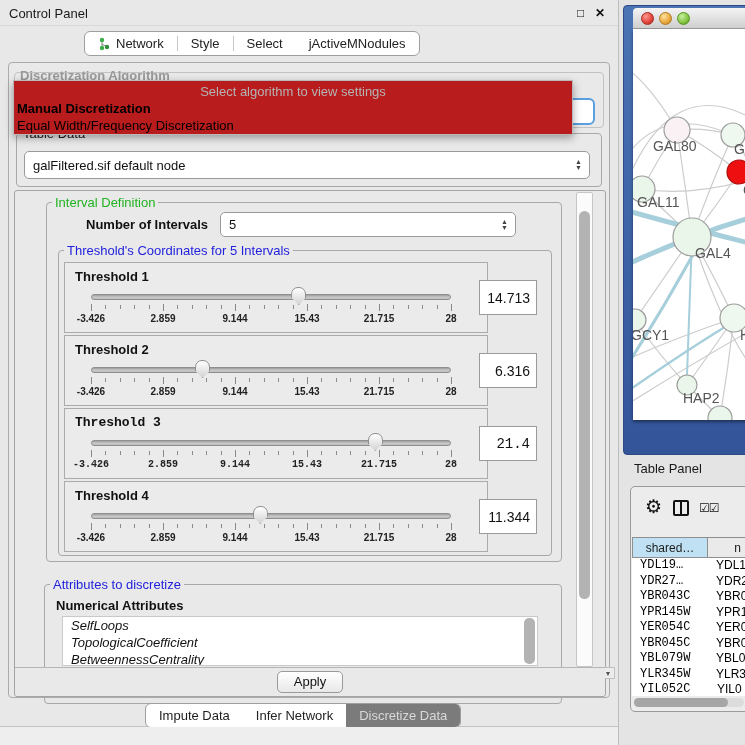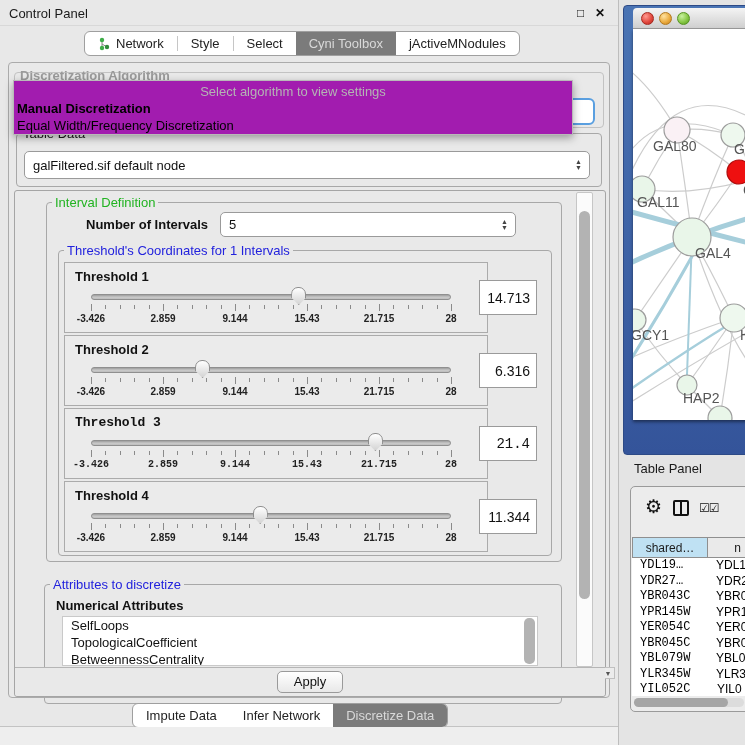--- a/index.html
+++ b/index.html
@@ -15,31 +15,31 @@
   .tb-ico{position:absolute;top:6px;font-size:12px;color:#111;font-weight:bold;cursor:default;}
   .tb-float{left:577px;font-weight:normal;}
   .tb-close{left:595px;}
 
   
   .tabbar{position:absolute;display:flex;align-items:stretch;background:#ffffff;border:1px solid #9f9f9f;border-radius:6px;overflow:hidden;height:25px;}
   .tabbar .tab{display:flex;align-items:center;gap:5px;padding:0 13px;font-size:13px;color:#222;cursor:default;white-space:nowrap;}
   .tabbar .tab.sel{background:#7b7b7b;color:#d9d9d9;}
   .tabbar .tab-sep{width:1px;background:#c6c6c6;margin:4px 0;}
   #top-tabs{left:84px;top:31px;}
-  #bottom-tabs{left:132px;top:703px;text-align:right;}
+  #bottom-tabs{left:145px;top:703px;text-align:right;}
 
   
   .outer-box{position:absolute;left:8px;top:62px;width:602px;height:636px;border:1px solid #ababab;border-radius:4px;background:#e9e9e9;}
 
   .algo-title{position:absolute;left:20px;top:68px;font-size:13px;font-weight:bold;color:#9a9a9a;z-index:1;}
   .algo-group{position:absolute;left:14px;top:72px;width:590px;height:56px;border:1px solid #c2c2c2;border-radius:4px;}
   .algo-combo{position:absolute;left:21px;top:98px;width:574px;height:27px;background:#fff;border:2px solid #5a9fe0;border-radius:6px;z-index:2;}
 
   
-  .popup{position:absolute;left:13px;top:80px;width:560px;height:55px;background:#a21caf;border:1px solid #b9b9b9;
+  .popup{position:absolute;left:13px;top:80px;width:560px;height:55px;background:#b91c1c;border:1px solid #b9b9b9;
          box-shadow:0 3px 8px rgba(0,0,0,.35);z-index:5;}
   .popup .ph{position:absolute;left:0;top:3px;width:100%;text-align:center;font-size:13px;color:#b4b4b4;}
   .popup .opt{position:absolute;left:3px;font-size:13px;color:#000;}
   .popup .opt.b{font-weight:bold;}
 
   
   .td-group{position:absolute;left:16px;top:133px;width:586px;height:54px;border:1px solid #a8a8a8;border-radius:4px;}
   .group-label{position:absolute;font-size:13px;background:#e9e9e9;padding:0 3px;line-height:13px;}
   .td-label{left:20px;top:127px;color:#1a1a1a;z-index:2;}
   .combo{position:absolute;background:#fff;border:1px solid #9a9a9a;border-radius:5px;font-size:13px;color:#111;
@@ -72,21 +72,21 @@
   .thr-panel .thumb{position:absolute;top:24px;width:15px;height:18px;background:linear-gradient(#ffffff,#d4d4d4);
                     border:1px solid #8e8e8e;border-radius:7px 7px 3px 3px;
                     clip-path:polygon(0 0,100% 0,100% 58%,50% 100%,0 58%);}
   .thr-panel .vbox{position:absolute;left:414px;top:17px;width:58px;height:35px;background:#fff;border:1px solid #9a9a9a;
                    font-size:14px;color:#111;text-align:right;padding:9px 6px 0 0;}
 
   
   .attr-group{position:absolute;left:44px;top:584px;width:518px;height:120px;border:1px solid #a8a8a8;border-radius:4px;}
   .attr-title{left:50px;top:578px;color:#2222dd;z-index:2;}
   .num-label{position:absolute;left:56px;top:598px;font-size:13px;font-weight:bold;color:#111;}
-  .attr-list{position:absolute;left:62px;top:616px;width:476px;height:50px;background:#fff;border:1px solid #c9c9c9;overflow:hidden;}
+  .attr-list{position:absolute;left:62px;top:616px;width:476px;height:50px;background:#fff;border:1px solid #c9c9c9;overflow:hidden;font-style:italic;}
   .attr-list .item{font-size:13px;color:#111;line-height:17px;padding-left:8px;white-space:nowrap;}
   .list-scroll{position:absolute;left:524px;top:618px;width:11px;height:46px;background:#b3b3b3;border-radius:5px;}
 
   .apply-strip{position:absolute;left:15px;top:667px;width:590px;height:29px;background:#e9e9e9;border-top:1px solid #b5b5b5;border-radius:0 0 3px 3px;}
   .apply-btn{position:absolute;left:277px;top:671px;width:66px;height:22px;background:linear-gradient(#ffffff,#e8e8e8);
              border:1px solid #9a9a9a;border-radius:5px;font-size:13px;color:#111;text-align:center;line-height:20px;cursor:default;}
 
   
   .right-region{position:absolute;left:618px;top:0;width:127px;height:745px;background:#e4e4e4;border-left:1px solid #bdbdbd;}
   .net-window{position:absolute;left:4px;top:5px;width:123px;height:450px;background:linear-gradient(#4a74b4,#34549a);border:1px solid #2d4a86;border-radius:4px 0 0 4px;}
@@ -144,23 +144,20 @@
           <span>Network</span>
         </div>
         <span class="tab-sep"></span>
         <div class="tab">
           <span>Style</span>
         </div>
         <span class="tab-sep"></span>
         <div class="tab">
           <span>Select</span>
         </div>
-        <div class="tab sel">
-          <span>Cyni Toolbox</span>
-        </div>
         <div class="tab">
           <span>jActiveMNodules</span>
         </div>
       </div>
 
     <div class="outer-box"></div>
 
     <div class="algo-group"></div>
     <div class="algo-title">Discretization Algorithm</div>
     <div class="algo-combo"></div>
@@ -189,21 +186,21 @@
     <div class="group-label int-label">Interval Definition</div>
     <div class="noi-label">Number of Intervals</div>
     <div class="combo noi-combo">
       <span>5</span>
       <span class="spin">
           <span>▲</span>
           <span>▼</span>
         </span>
     </div>
     <div class="thr-group"></div>
-    <div class="group-label thr-title">Threshold's Coordinates for 1 Intervals</div>
+    <div class="group-label thr-title">Threshold's Coordinates for 5 Intervals</div>
     <div id="thresholds">
         <div class="thr-panel" style="top: 262px;">
           <div class="lbl">Threshold 1</div>
           <div class="track"></div>
           <div class="tick major" style="left: 26px;"></div>
           <div class="tick minor" style="left: 40.4px;"></div>
           <div class="tick minor" style="left: 54.8px;"></div>
           <div class="tick minor" style="left: 69.2px;"></div>
           <div class="tick minor" style="left: 83.6px;"></div>
           <div class="tick major" style="left: 98px;"></div>

